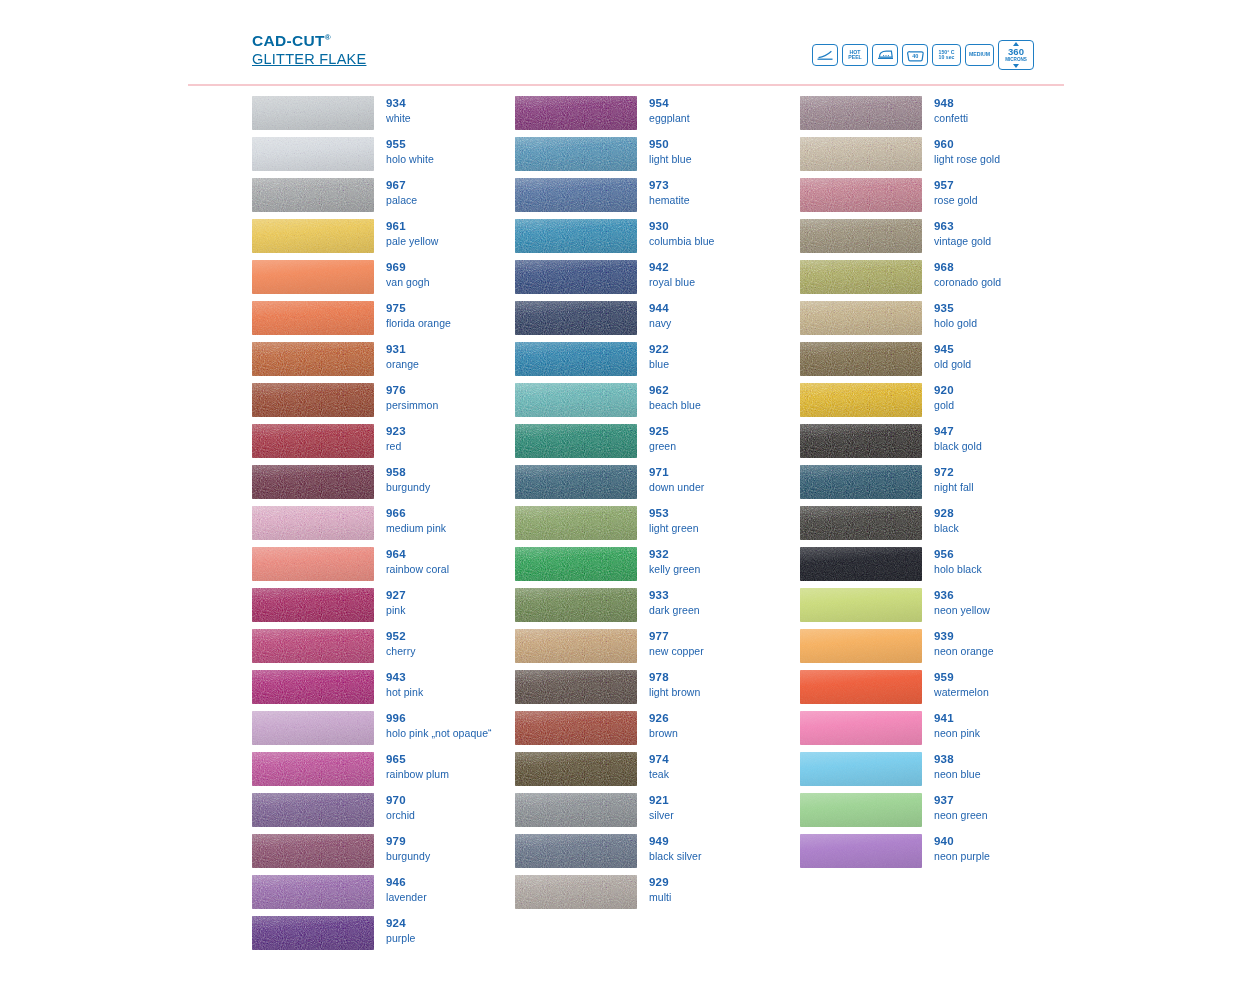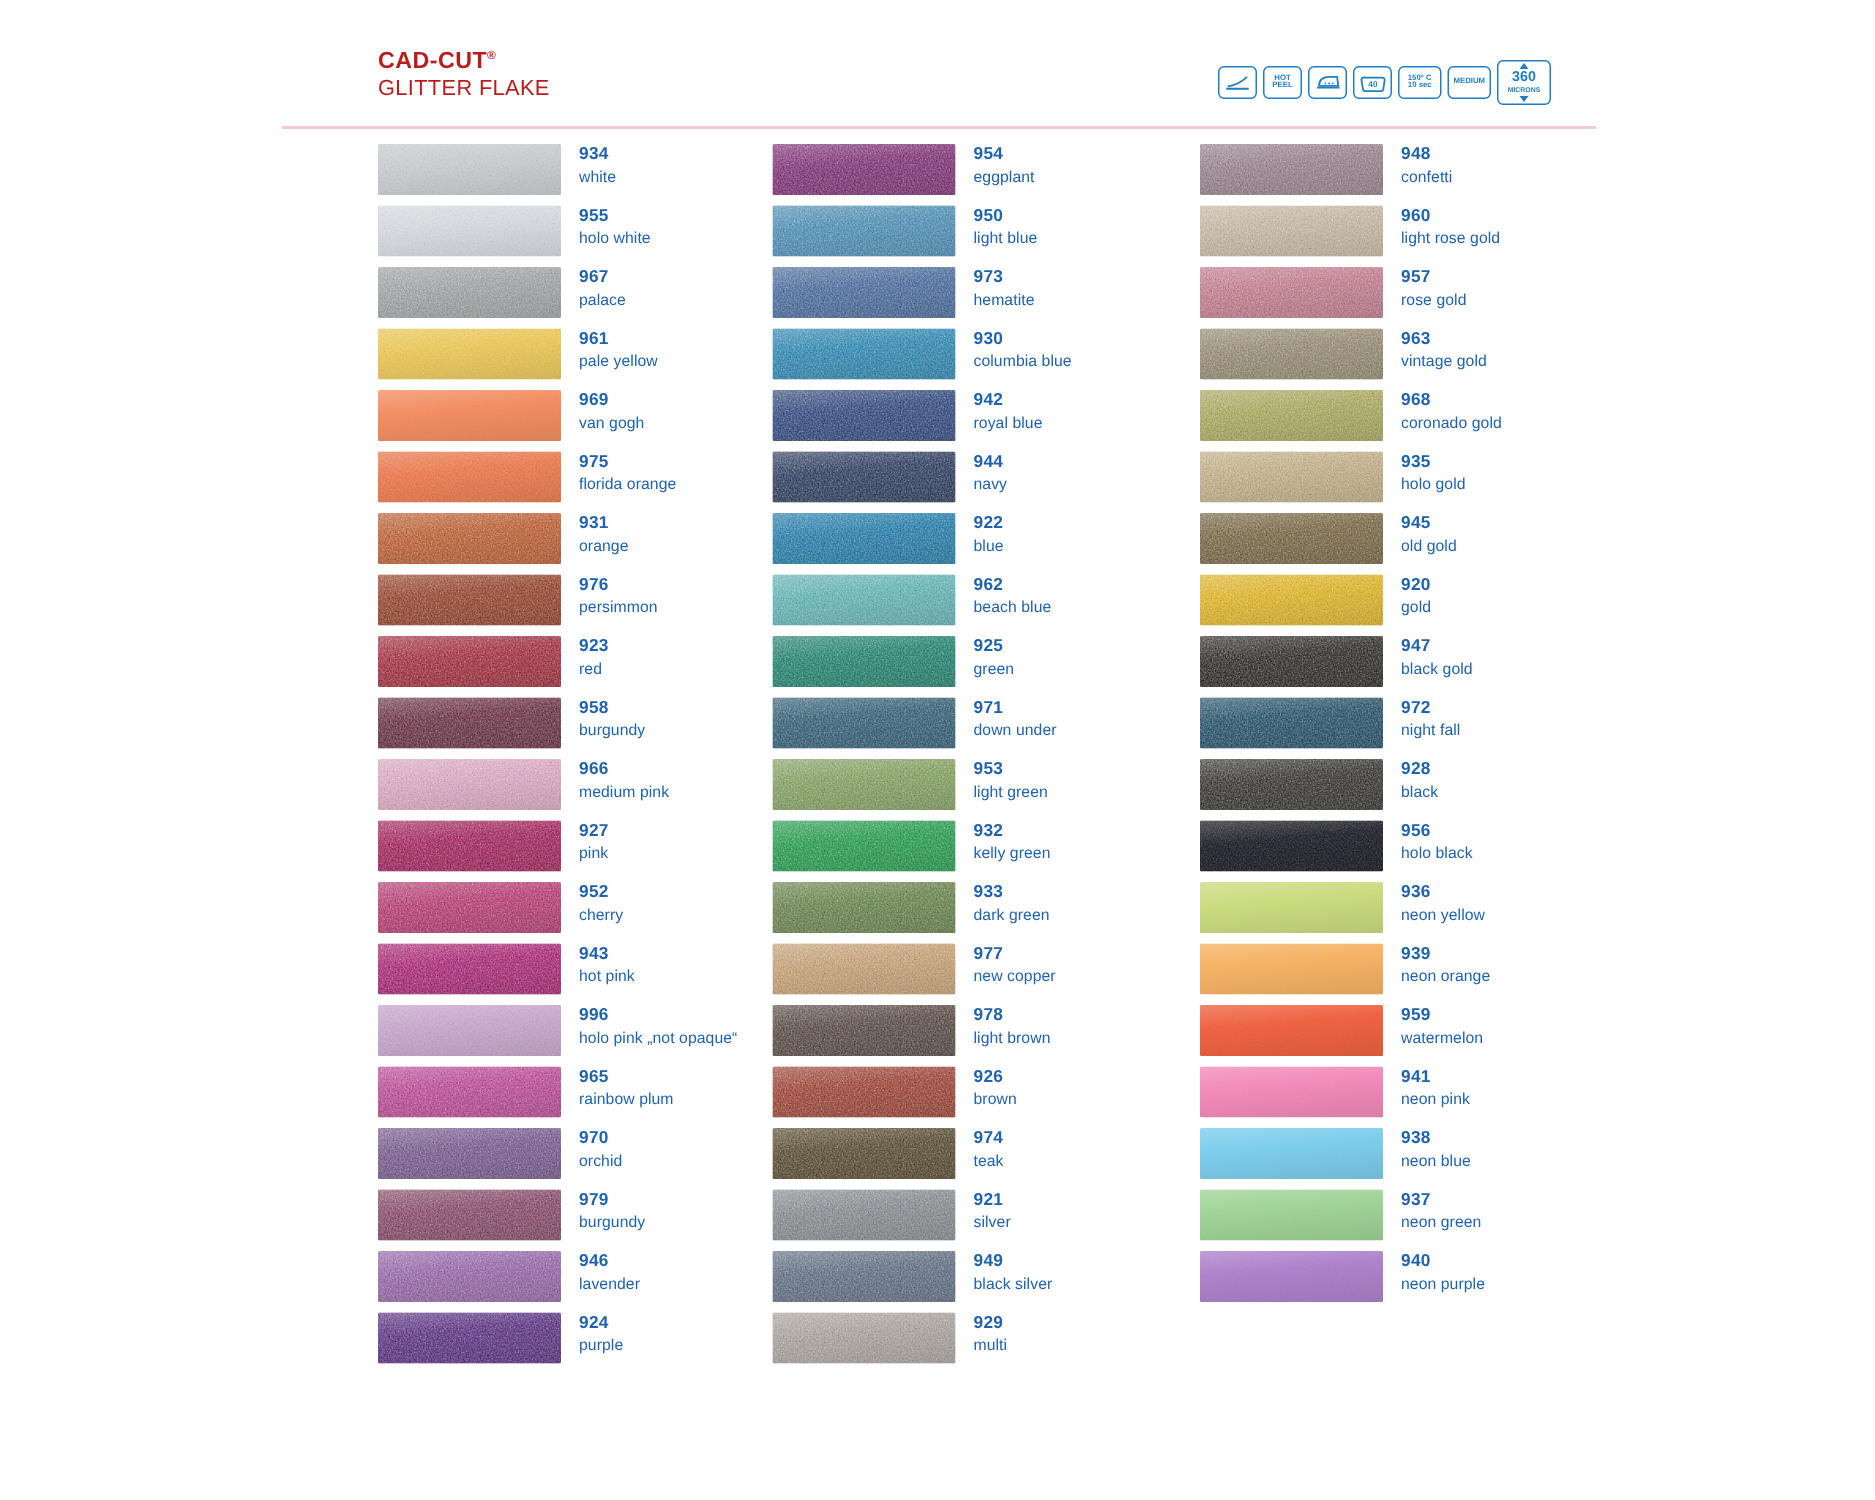--- a/index.html
+++ b/index.html
@@ -11,32 +11,32 @@
     position:relative;
   }
   .page{position:absolute;inset:0;}
 
   
   .header{
     position:absolute;left:0;top:0;width:1250px;height:88px;
   }
   .brand{
     position:absolute;left:252px;top:33px;
-    color:#b91c1c;
+    color:#0369a1;
     line-height:1.0;
     user-select:none;
   }
   .brand-top{
     font-size:15.5px;font-weight:bold;letter-spacing:.3px;
     white-space:nowrap;
   }
   .brand-top sup{font-size:8px;vertical-align:super;font-weight:bold;}
   .brand-sub{
     font-size:14.5px;font-weight:normal;letter-spacing:.25px;
-    margin-top:3px;white-space:nowrap;
+    margin-top:3px;white-space:nowrap;text-decoration:underline;
   }
 
   .icon-row{
     position:absolute;left:812px;top:40px;
     display:flex;align-items:center;gap:4px;
   }
   .icn{
     width:26px;height:22px;
     border:1.4px solid #1f7ec4;border-radius:4px;
     display:flex;align-items:center;justify-content:center;
@@ -364,20 +364,36 @@
               <rect width="122" height="34" filter="url(#grainHigh)"></rect>
             </svg>
             <div class="sw-sheen"></div>
           </div>
           <div class="lbl">
             <span class="num">966</span>
             <span class="nm">medium pink</span>
           </div>
         </div>
         <div class="row">
+          <div class="swatch" title="964 rainbow coral">
+            <div class="sw-base" style="background: rgb(239, 133, 121);"></div>
+            <svg width="122" height="34" class="sw-glit" style="opacity: 0.38;">
+              <rect width="122" height="34" filter="url(#grainMed)"></rect>
+            </svg>
+            <svg width="122" height="34" class="sw-glit2" style="opacity: 0.2;">
+              <rect width="122" height="34" filter="url(#grainMed)"></rect>
+            </svg>
+            <div class="sw-sheen"></div>
+          </div>
+          <div class="lbl">
+            <span class="num">964</span>
+            <span class="nm">rainbow coral</span>
+          </div>
+        </div>
+        <div class="row">
           <div class="swatch" title="927 pink">
             <div class="sw-base" style="background: rgb(157, 16, 80);"></div>
             <svg width="122" height="34" class="sw-glit" style="opacity: 0.58;">
               <rect width="122" height="34" filter="url(#grainHigh)"></rect>
             </svg>
             <svg width="122" height="34" class="sw-glit2" style="opacity: 0.34;">
               <rect width="122" height="34" filter="url(#grainHigh)"></rect>
             </svg>
             <div class="sw-sheen"></div>
           </div>

